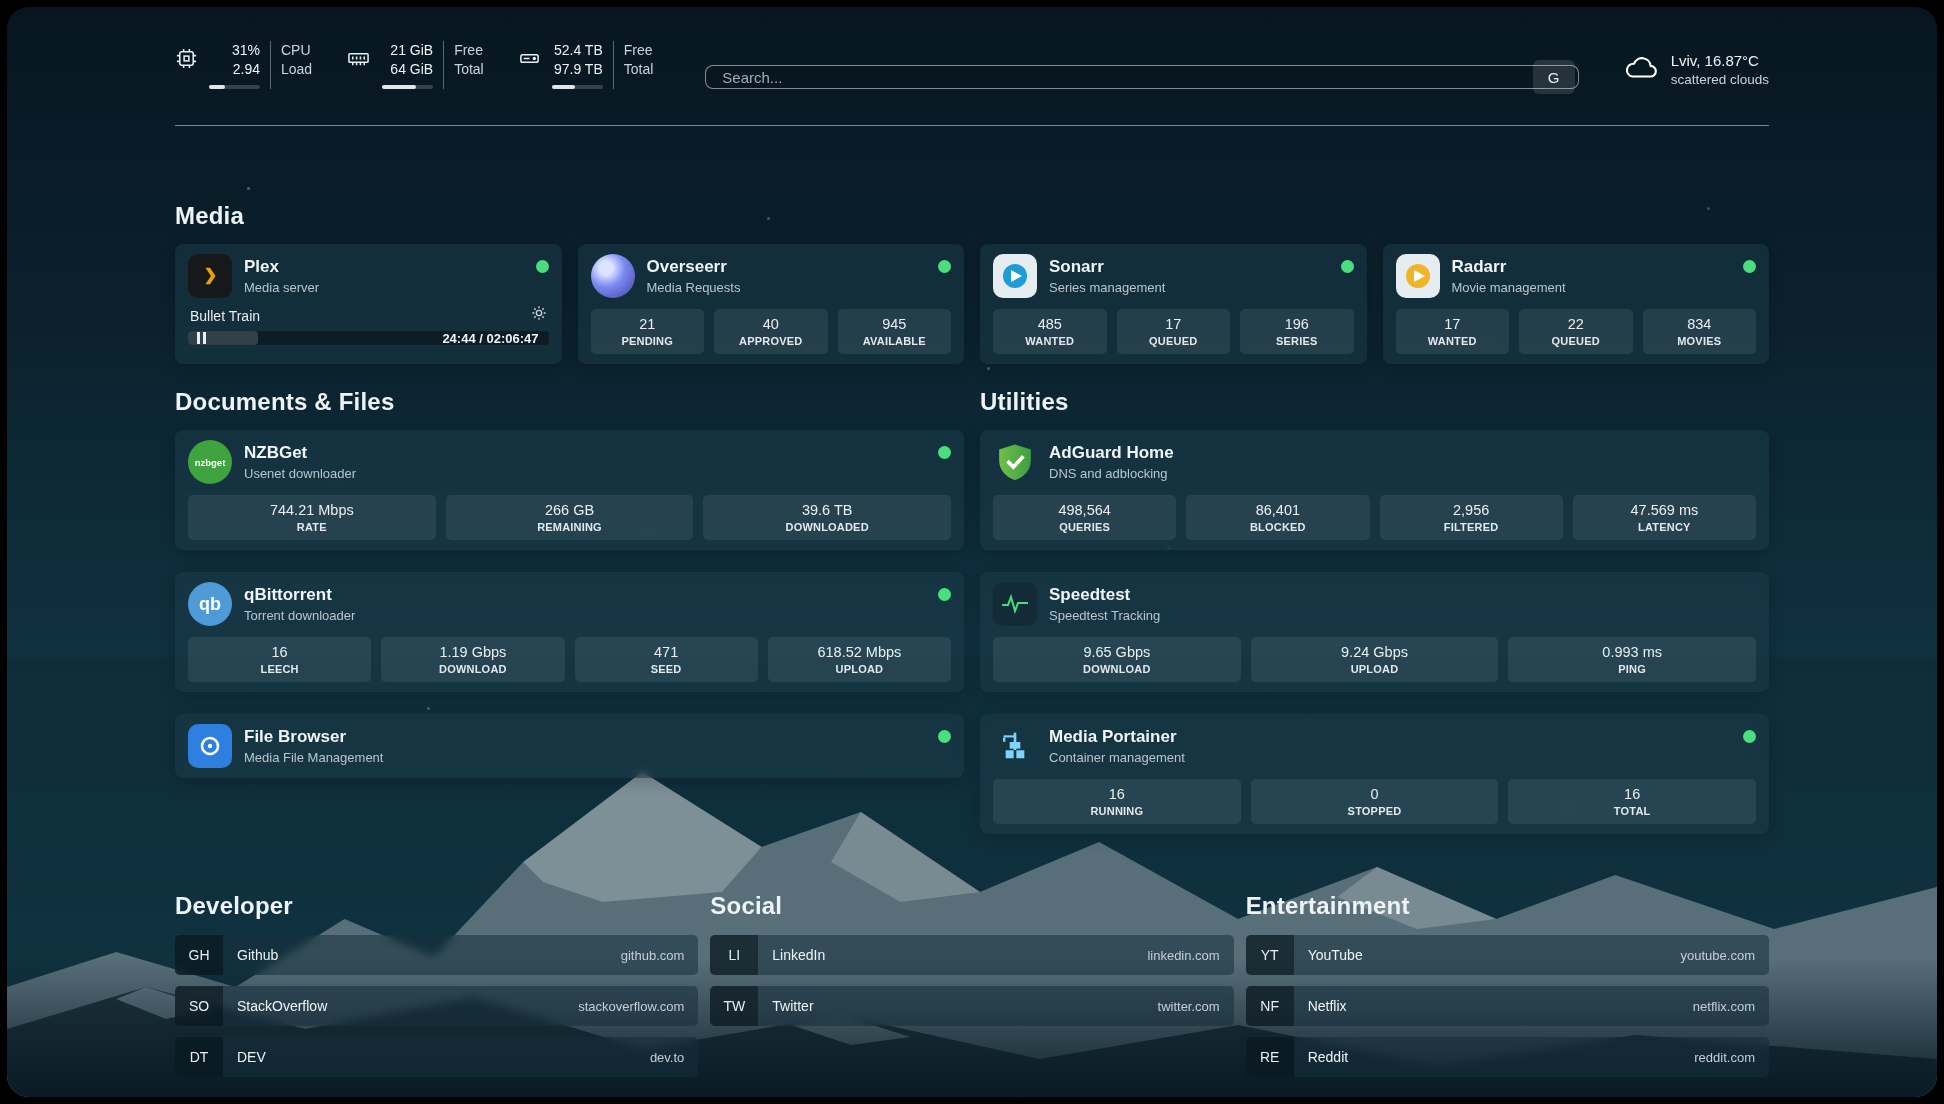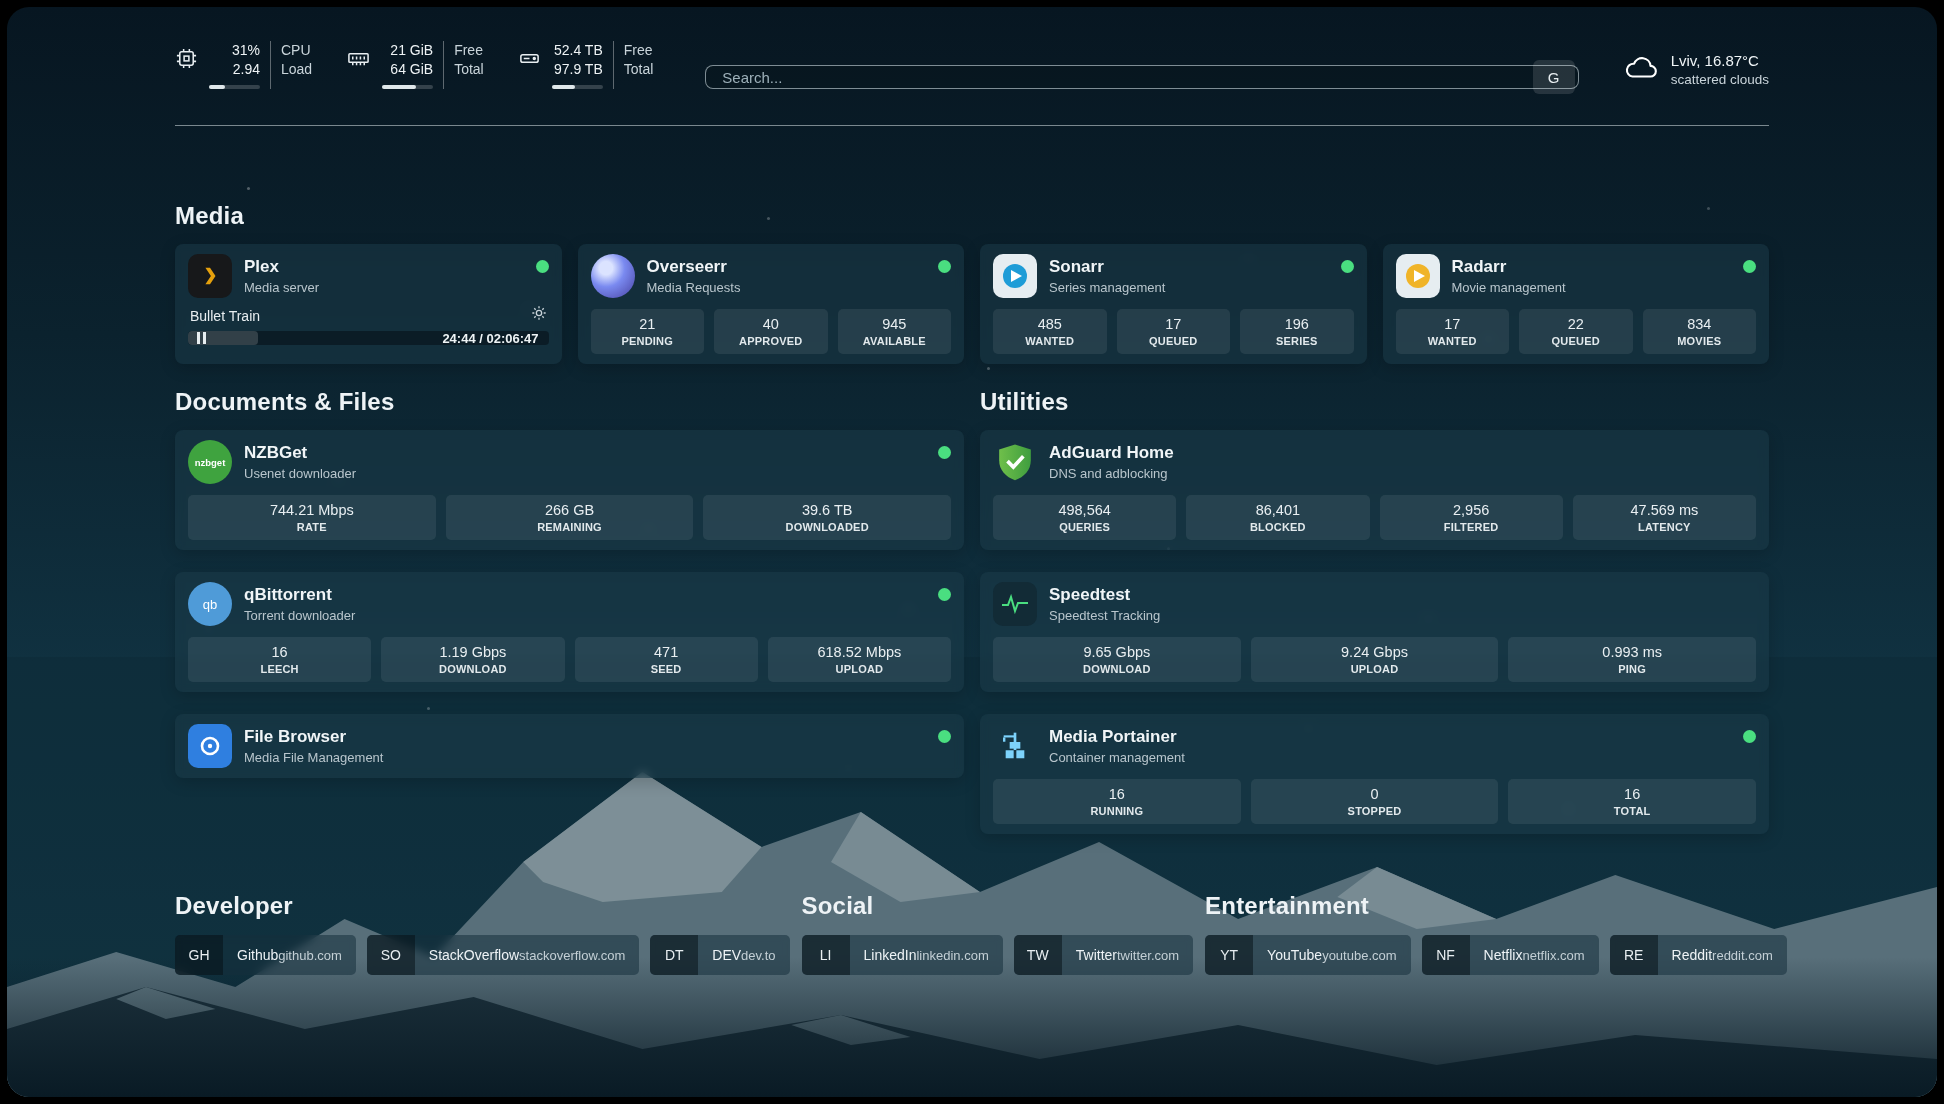--- a/index.html
+++ b/index.html
@@ -90,27 +90,27 @@
   .col-cards { display:flex; flex-direction:column; gap:22px; margin-top:14px; }
 
   
   .ic-plex { background:#17181a; border-radius:10px; }
   .ic-overseerr { border-radius:50%;
     background:radial-gradient(circle at 34% 32%, #dbe3ff 0 16%, #7a8af0 45%, #4740a0 100%); }
   .ic-lightsq { background:#e6edf1; border-radius:10px; }
   .ic-nzbget { background:#3fa33f; border-radius:50%; display:flex; align-items:center; justify-content:center; }
   .ic-nzbget span { font-size:9.5px; font-weight:700; color:#fff; }
   .ic-qb { background:#4f9bd8; border-radius:50%; display:flex; align-items:center; justify-content:center; }
-  .ic-qb span { font-size:13px; font-weight:400; color:#fff; }
+  .ic-qb span { font-size:18px; font-weight:700; color:#fff; }
   .ic-fb { background:#2f7fe0; border-radius:10px; }
   .ic-speedtest { background:#122b36; border-radius:10px; }
 
   
   .bookmarks { display:grid; grid-template-columns:repeat(3,1fr); gap:12px; margin-top:58px; }
-  .bm-list { display:flex; flex-direction:row; gap:11px; margin-top:15px; }
+  .bm-list { display:flex; flex-direction:column; gap:11px; margin-top:15px; }
   .bm-row { display:flex; align-items:center; height:40px; background:rgba(22,48,60,0.55);
     border-radius:5px; overflow:hidden; cursor:pointer; backdrop-filter:blur(4px); }
   .bm-abbr { width:48px; align-self:stretch; background:rgba(4,14,20,0.5); display:flex;
     align-items:center; justify-content:center; font-size:14px; color:#e8eef1; flex:0 0 48px; }
   .bm-name { margin-left:14px; font-size:14px; color:#eef3f6; }
   .bm-url { margin-left:auto; margin-right:14px; font-size:13px; color:#c3cfd5; }
 </style>
 </head>
 <body>
 

